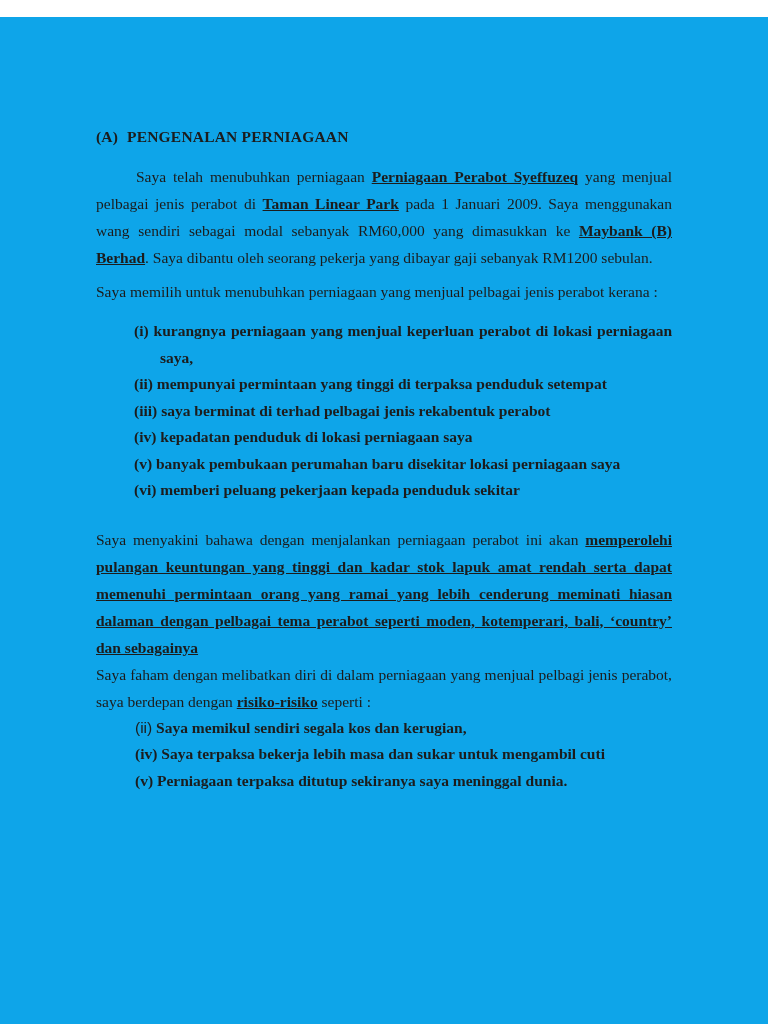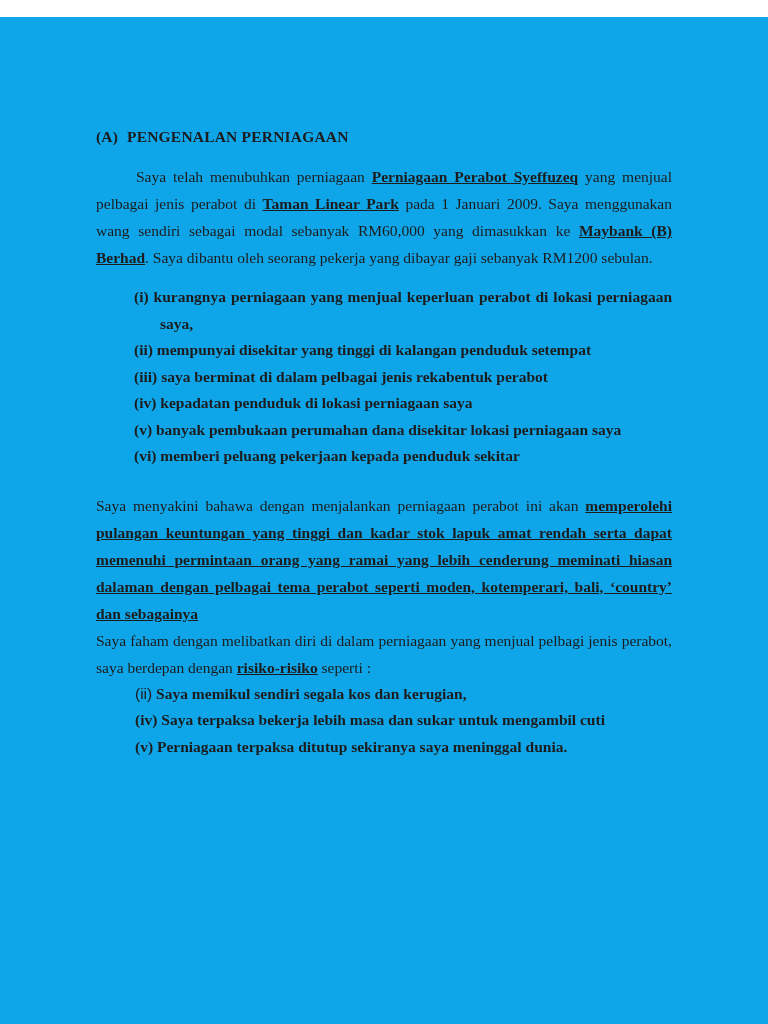--- a/index.html
+++ b/index.html
@@ -49,27 +49,28 @@
 
 <div class="page">
   <div class="content">
 
     <h2 class="heading">
       <span class="hlabel">(A)</span><span>PENGENALAN PERNIAGAAN</span>
     </h2>
 
     <p class="para justify" id="para1"><span>Saya telah menubuhkan perniagaan </span><span class="bold-seg">Perniagaan Perabot Syeffuzeq</span><span> yang menjual pelbagai jenis perabot di </span><span class="bold-seg">Taman Linear Park</span><span> pada 1 Januari 2009. Saya menggunakan wang sendiri sebagai modal sebanyak RM60,000 yang dimasukkan ke </span><span class="bold-seg">Maybank (B) Berhad</span><span>. Saya dibantu oleh seorang pekerja yang dibayar gaji sebanyak RM1200 sebulan.</span></p>
 
+    <p class="para" id="para2">Saya memilih untuk menubuhkan perniagaan yang menjual pelbagai jenis perabot kerana :</p>
 
     <div class="list" id="list1">
         <div class="li"><span class="marker">(i)</span> <span>kurangnya perniagaan yang menjual keperluan perabot di lokasi perniagaan saya,</span></div>
-        <div class="li"><span class="marker">(ii)</span> <span>mempunyai disekitar yang tinggi di kalangan penduduk setempat</span></div>
-        <div class="li"><span class="marker">(iii)</span> <span>saya berminat di dalam pelbagai jenis rekabentuk perabot</span></div>
+        <div class="li"><span class="marker">(ii)</span> <span>mempunyai permintaan yang tinggi di terpaksa penduduk setempat</span></div>
+        <div class="li"><span class="marker">(iii)</span> <span>saya berminat di terhad pelbagai jenis rekabentuk perabot</span></div>
         <div class="li"><span class="marker">(iv)</span> <span>kepadatan penduduk di lokasi perniagaan saya</span></div>
-        <div class="li"><span class="marker">(v)</span> <span>banyak pembukaan perumahan dana disekitar lokasi perniagaan saya</span></div>
+        <div class="li"><span class="marker">(v)</span> <span>banyak pembukaan perumahan baru disekitar lokasi perniagaan saya</span></div>
         <div class="li"><span class="marker">(vi)</span> <span>memberi peluang pekerjaan kepada penduduk sekitar</span></div>
       </div>
 
     <p class="para justify" id="para3"><span>Saya menyakini bahawa dengan menjalankan perniagaan perabot ini akan </span><span class="bold-seg">memperolehi pulangan keuntungan yang tinggi dan kadar stok lapuk amat rendah serta dapat memenuhi permintaan orang yang ramai yang lebih cenderung meminati hiasan dalaman dengan pelbagai tema perabot seperti moden, kotemperari, bali, ‘country’ dan sebagainya</span><br><span>Saya faham dengan melibatkan diri di dalam perniagaan yang menjual pelbagi jenis perabot, saya berdepan dengan </span><span class="bold-seg">risiko-risiko</span><span> seperti :</span></p>
 
     <div class="list" id="list2">
         <div class="li"><span class="marker sans">(ii)</span> <span>Saya memikul sendiri segala kos dan kerugian,</span></div>
         <div class="li"><span class="marker">(iv)</span> <span>Saya terpaksa bekerja lebih masa dan sukar untuk mengambil cuti</span></div>
         <div class="li"><span class="marker">(v)</span> <span>Perniagaan terpaksa ditutup sekiranya saya meninggal dunia.</span></div>
       </div>

